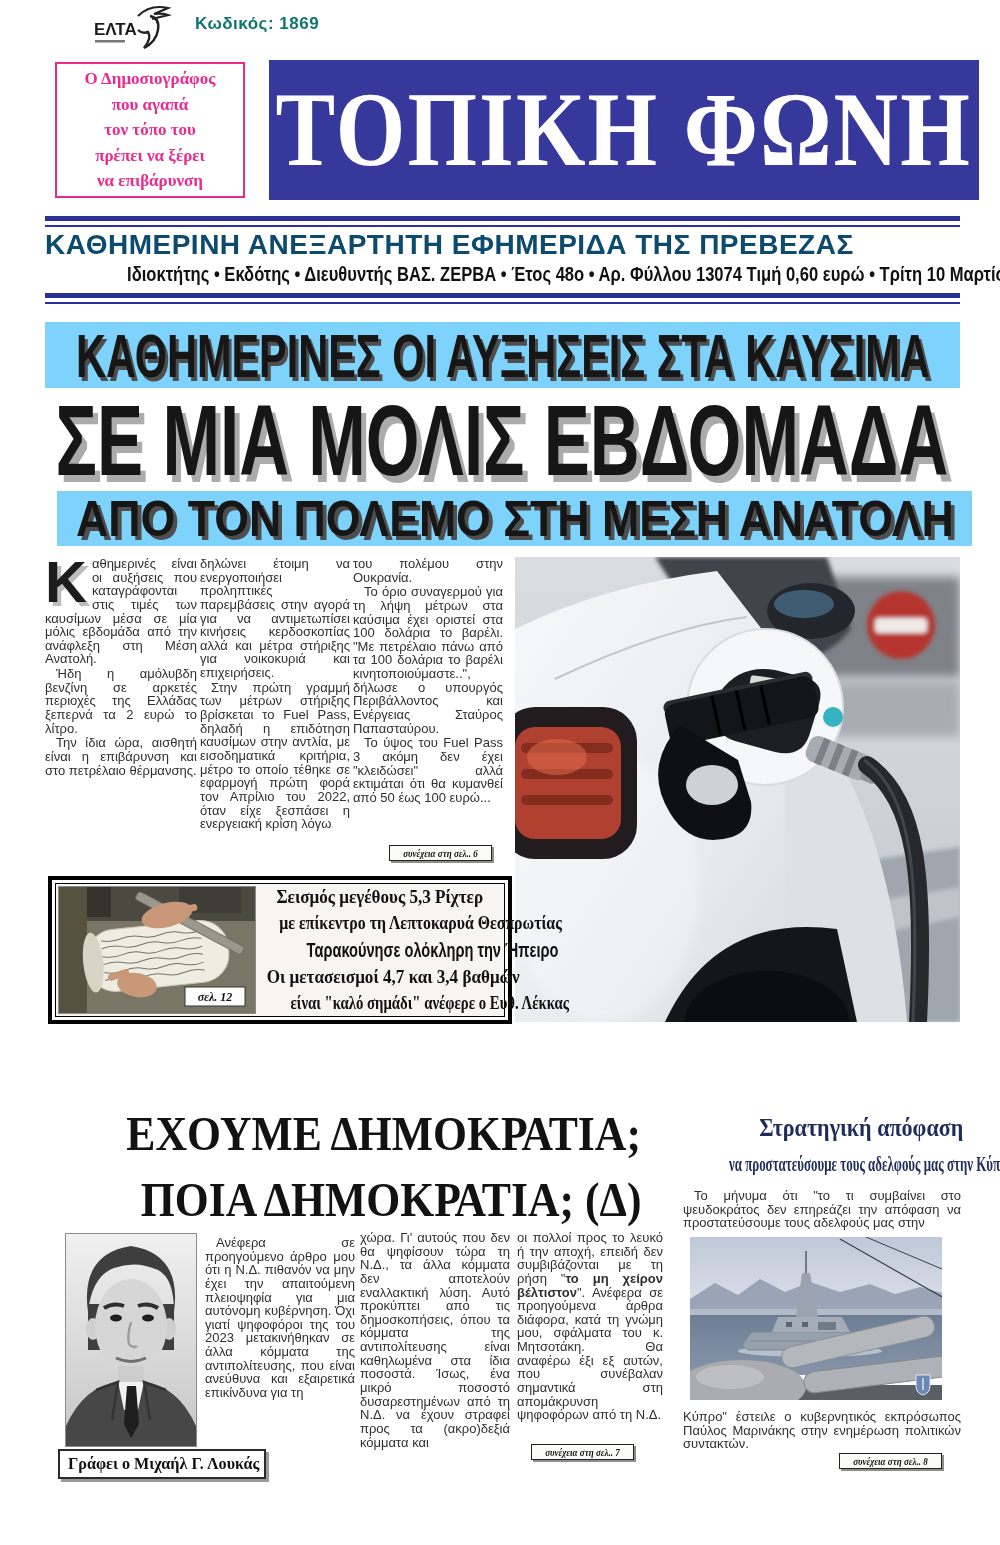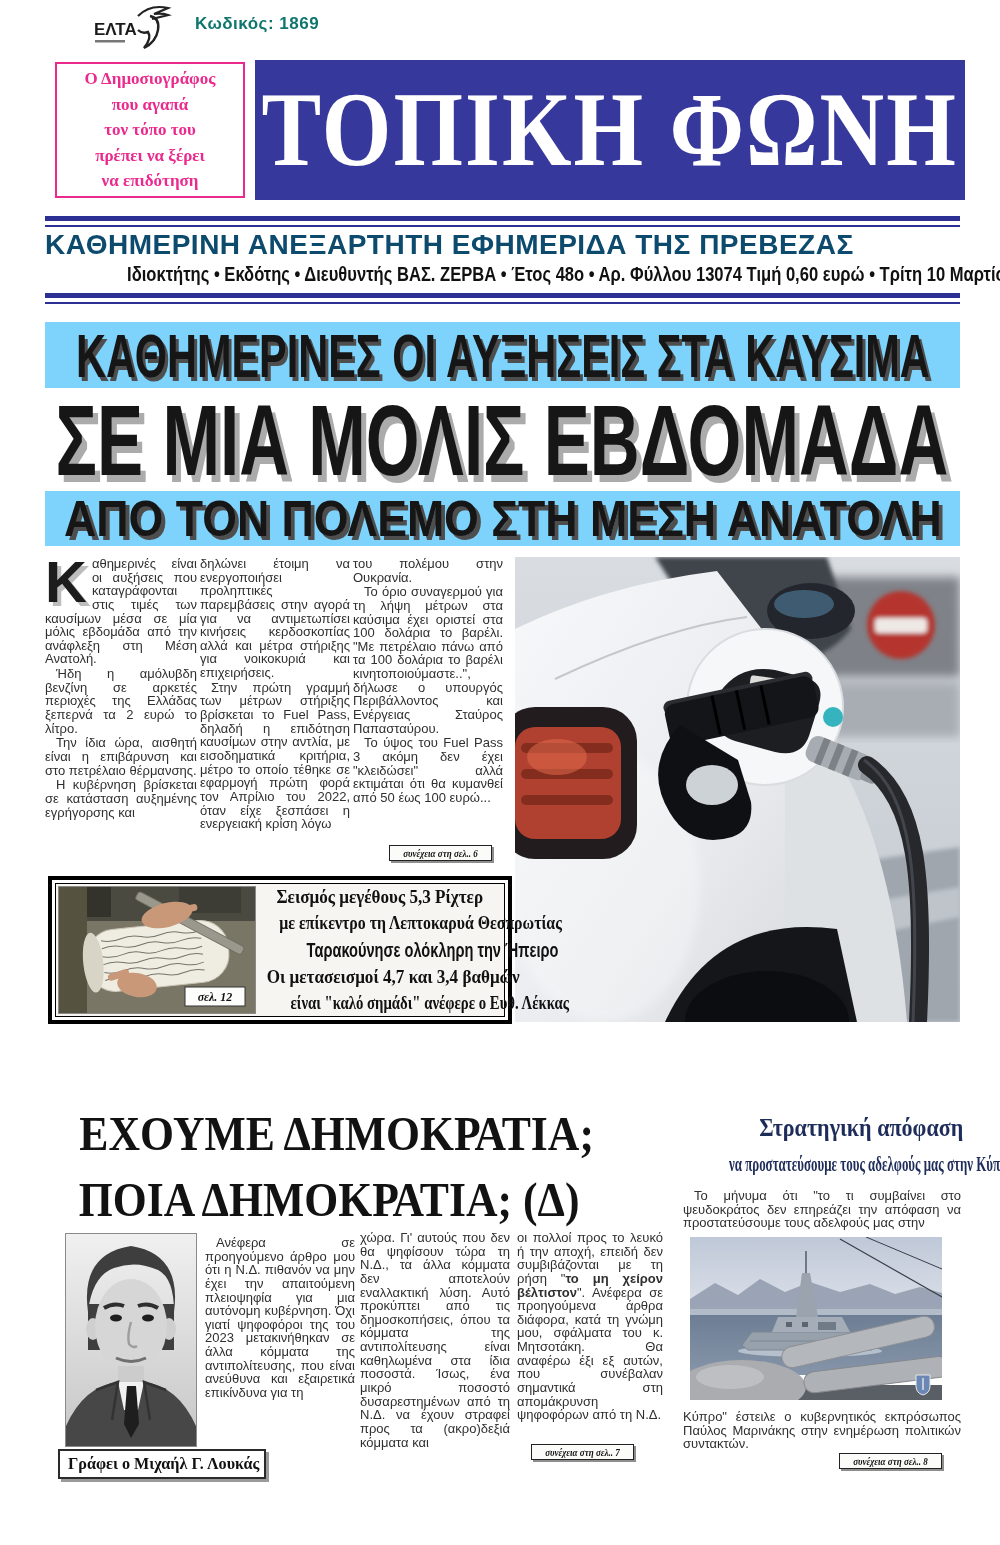--- a/index.html
+++ b/index.html
@@ -42,21 +42,21 @@
   
   .eq-box{border:4px solid #000;box-shadow:inset 0 0 0 3px #fff,inset 0 0 0 4px #000;background:#f6f5f2;}
   .eq-text{position:absolute;left:208px;top:4px;right:8px;bottom:4px;display:flex;flex-direction:column;
            justify-content:space-around;text-align:center;font-family:"Liberation Serif",serif;
            font-weight:bold;color:#111;}
   .eq-serif{font-size:18px;white-space:nowrap;}
   .eq-big{font-family:"Liberation Sans",sans-serif;font-size:20px;white-space:nowrap;}
 
   
   .op-headline{font-family:"Liberation Serif",serif;font-weight:bold;color:#121212;
-               font-size:47px;text-align:left;white-space:nowrap;}
+               font-size:47px;text-align:right;white-space:nowrap;}
   .byline-box{border:2px solid #2a2a2a;box-shadow:3px 3px 0 #9a9a9a;background:#fff;
               display:flex;align-items:center;justify-content:flex-end;
               font-family:"Liberation Serif",serif;font-weight:bold;font-size:17px;color:#111;}
   .photo-frame{border:1px solid #8a8a8a;}
 
   
   .cy-kicker{font-family:"Liberation Serif",serif;font-weight:bold;font-size:23px;color:#1e2c5a;
              text-align:center;white-space:nowrap;}
   .cy-headline{font-family:"Liberation Serif",serif;font-weight:bold;font-size:19px;color:#1e2c5a;
                text-align:center;white-space:nowrap;}
@@ -72,49 +72,48 @@
     <text x="2" y="33" font-family="Liberation Sans, sans-serif" font-size="17" font-weight="bold" fill="#1a1a1a">ΕΛΤΑ</text>
     <rect x="3" y="38" width="30" height="2.5" fill="#777"></rect>
   </svg>
   <div class="abs postal-code" style="left:195px;top:14px">Κωδικός: 1869</div>
 
   <div class="abs motto-box" style="left:55px;top:62px;width:186px;height:132px">
     <div>Ο Δημοσιογράφος</div>
     <div>που αγαπά</div>
     <div>τον τόπο του</div>
     <div>πρέπει να ξέρει</div>
-    <div>να επιδότηση</div>
-  </div>
-
-  <div class="abs masthead" style="left:255px;top:60px;width:710px;height:140px">
+    <div>να επιβάρυνση</div>
+  </div>
+
+  <div class="abs masthead" style="left:269px;top:60px;width:710px;height:140px">
     <span class="masthead-title">ΤΟΠΙΚΗ ΦΩΝΗ</span>
   </div>
 
   <div class="abs double-rule" style="left:45px;top:216px;width:915px"></div>
   <div class="abs subtitle" style="left:45px;top:229px;width:915px">ΚΑΘΗΜΕΡΙΝΗ ΑΝΕΞΑΡΤΗΤΗ ΕΦΗΜΕΡΙΔΑ ΤΗΣ ΠΡΕΒΕΖΑΣ</div>
   <div class="abs info-line" style="left:45px;top:263px;width:915px">
     <span class="fit" style="transform:scaleX(.85)">Ιδιοκτήτης • Εκδότης • Διευθυντής ΒΑΣ. ΖΕΡΒΑ • Έτος 48ο • Αρ. Φύλλου 13074 Τιμή 0,60 ευρώ • Τρίτη 10 Μαρτίου 2026</span>
   </div>
   <div class="abs double-rule" style="left:45px;top:293px;width:915px"></div>
 
   <div class="abs band band-gray" style="left:45px;top:322px;width:915px;height:66px">
     <span class="band-text kicker-text">ΚΑΘΗΜΕΡΙΝΕΣ ΟΙ ΑΥΞΗΣΕΙΣ ΣΤΑ ΚΑΥΣΙΜΑ</span>
   </div>
   <div class="abs band" style="left:45px;top:388px;width:915px;height:103px">
     <span class="band-text headline-text">ΣΕ ΜΙΑ ΜΟΛΙΣ ΕΒΔΟΜΑΔΑ</span>
   </div>
-  <div class="abs band band-gray" style="left:45px;top:491px;width:915px;height:55px">
+  <div class="abs band band-gray" style="left:57px;top:491px;width:915px;height:55px">
     <span class="band-text subhead-text">ΑΠΟ ΤΟΝ ΠΟΛΕΜΟ ΣΤΗ ΜΕΣΗ ΑΝΑΤΟΛΗ</span>
   </div>
 
   <div class="abs col" style="left:45px;top:557px;width:152px;height:312px">
     <p><span class="dropcap">Κ</span><span>αθημερινές είναι οι αυξήσεις που καταγράφονται στις τιμές των καυσίμων μέσα σε μία μόλις εβδομάδα από την ανάφλεξη στη Μέση Ανατολή.</span></p>
     <p class="indent">Ήδη η αμόλυβδη βενζίνη σε αρκετές περιοχές της Ελλάδας ξεπερνά τα 2 ευρώ το λίτρο.</p>
     <p class="indent">Την ίδια ώρα, αισθητή είναι η επιβάρυνση και στο πετρέλαιο θέρμανσης.</p>
-    <p class="indent">Η κυβέρνηση βρίσκεται σε κατάσταση αυξημένης εγρήγορσης και</p>
   </div>
   <div class="abs col" style="left:200px;top:557px;width:150px;height:312px">
     <p>δηλώνει έτοιμη να ενεργοποιήσει προληπτικές παρεμβάσεις στην αγορά για να αντιμετωπίσει κινήσεις κερδοσκοπίας αλλά και μέτρα στήριξης για νοικοκυριά και επιχειρήσεις.</p>
     <p class="indent">Στην πρώτη γραμμή των μέτρων στήριξης βρίσκεται το Fuel Pass, δηλαδή η επιδότηση καυσίμων στην αντλία, με εισοδηματικά κριτήρια, μέτρο το οποίο τέθηκε σε εφαρμογή πρώτη φορά τον Απρίλιο του 2022, όταν είχε ξεσπάσει η ενεργειακή κρίση λόγω</p>
   </div>
   <div class="abs col" style="left:353px;top:557px;width:150px;height:312px">
     <p>του πολέμου στην Ουκρανία.</p>
     <p class="indent">Το όριο συναγερμού για τη λήψη μέτρων στα καύσιμα έχει οριστεί στα 100 δολάρια το βαρέλι. "Με πετρέλαιο πάνω από τα 100 δολάρια το βαρέλι κινητοποιούμαστε..", δήλωσε ο υπουργός Περιβάλλοντος και Ενέργειας Σταύρος Παπασταύρου.</p>
     <p class="indent">Το ύψος του Fuel Pass 3 ακόμη δεν έχει "κλειδώσει" αλλά εκτιμάται ότι θα κυμανθεί από 50 έως 100 ευρώ...</p>
   </div>

